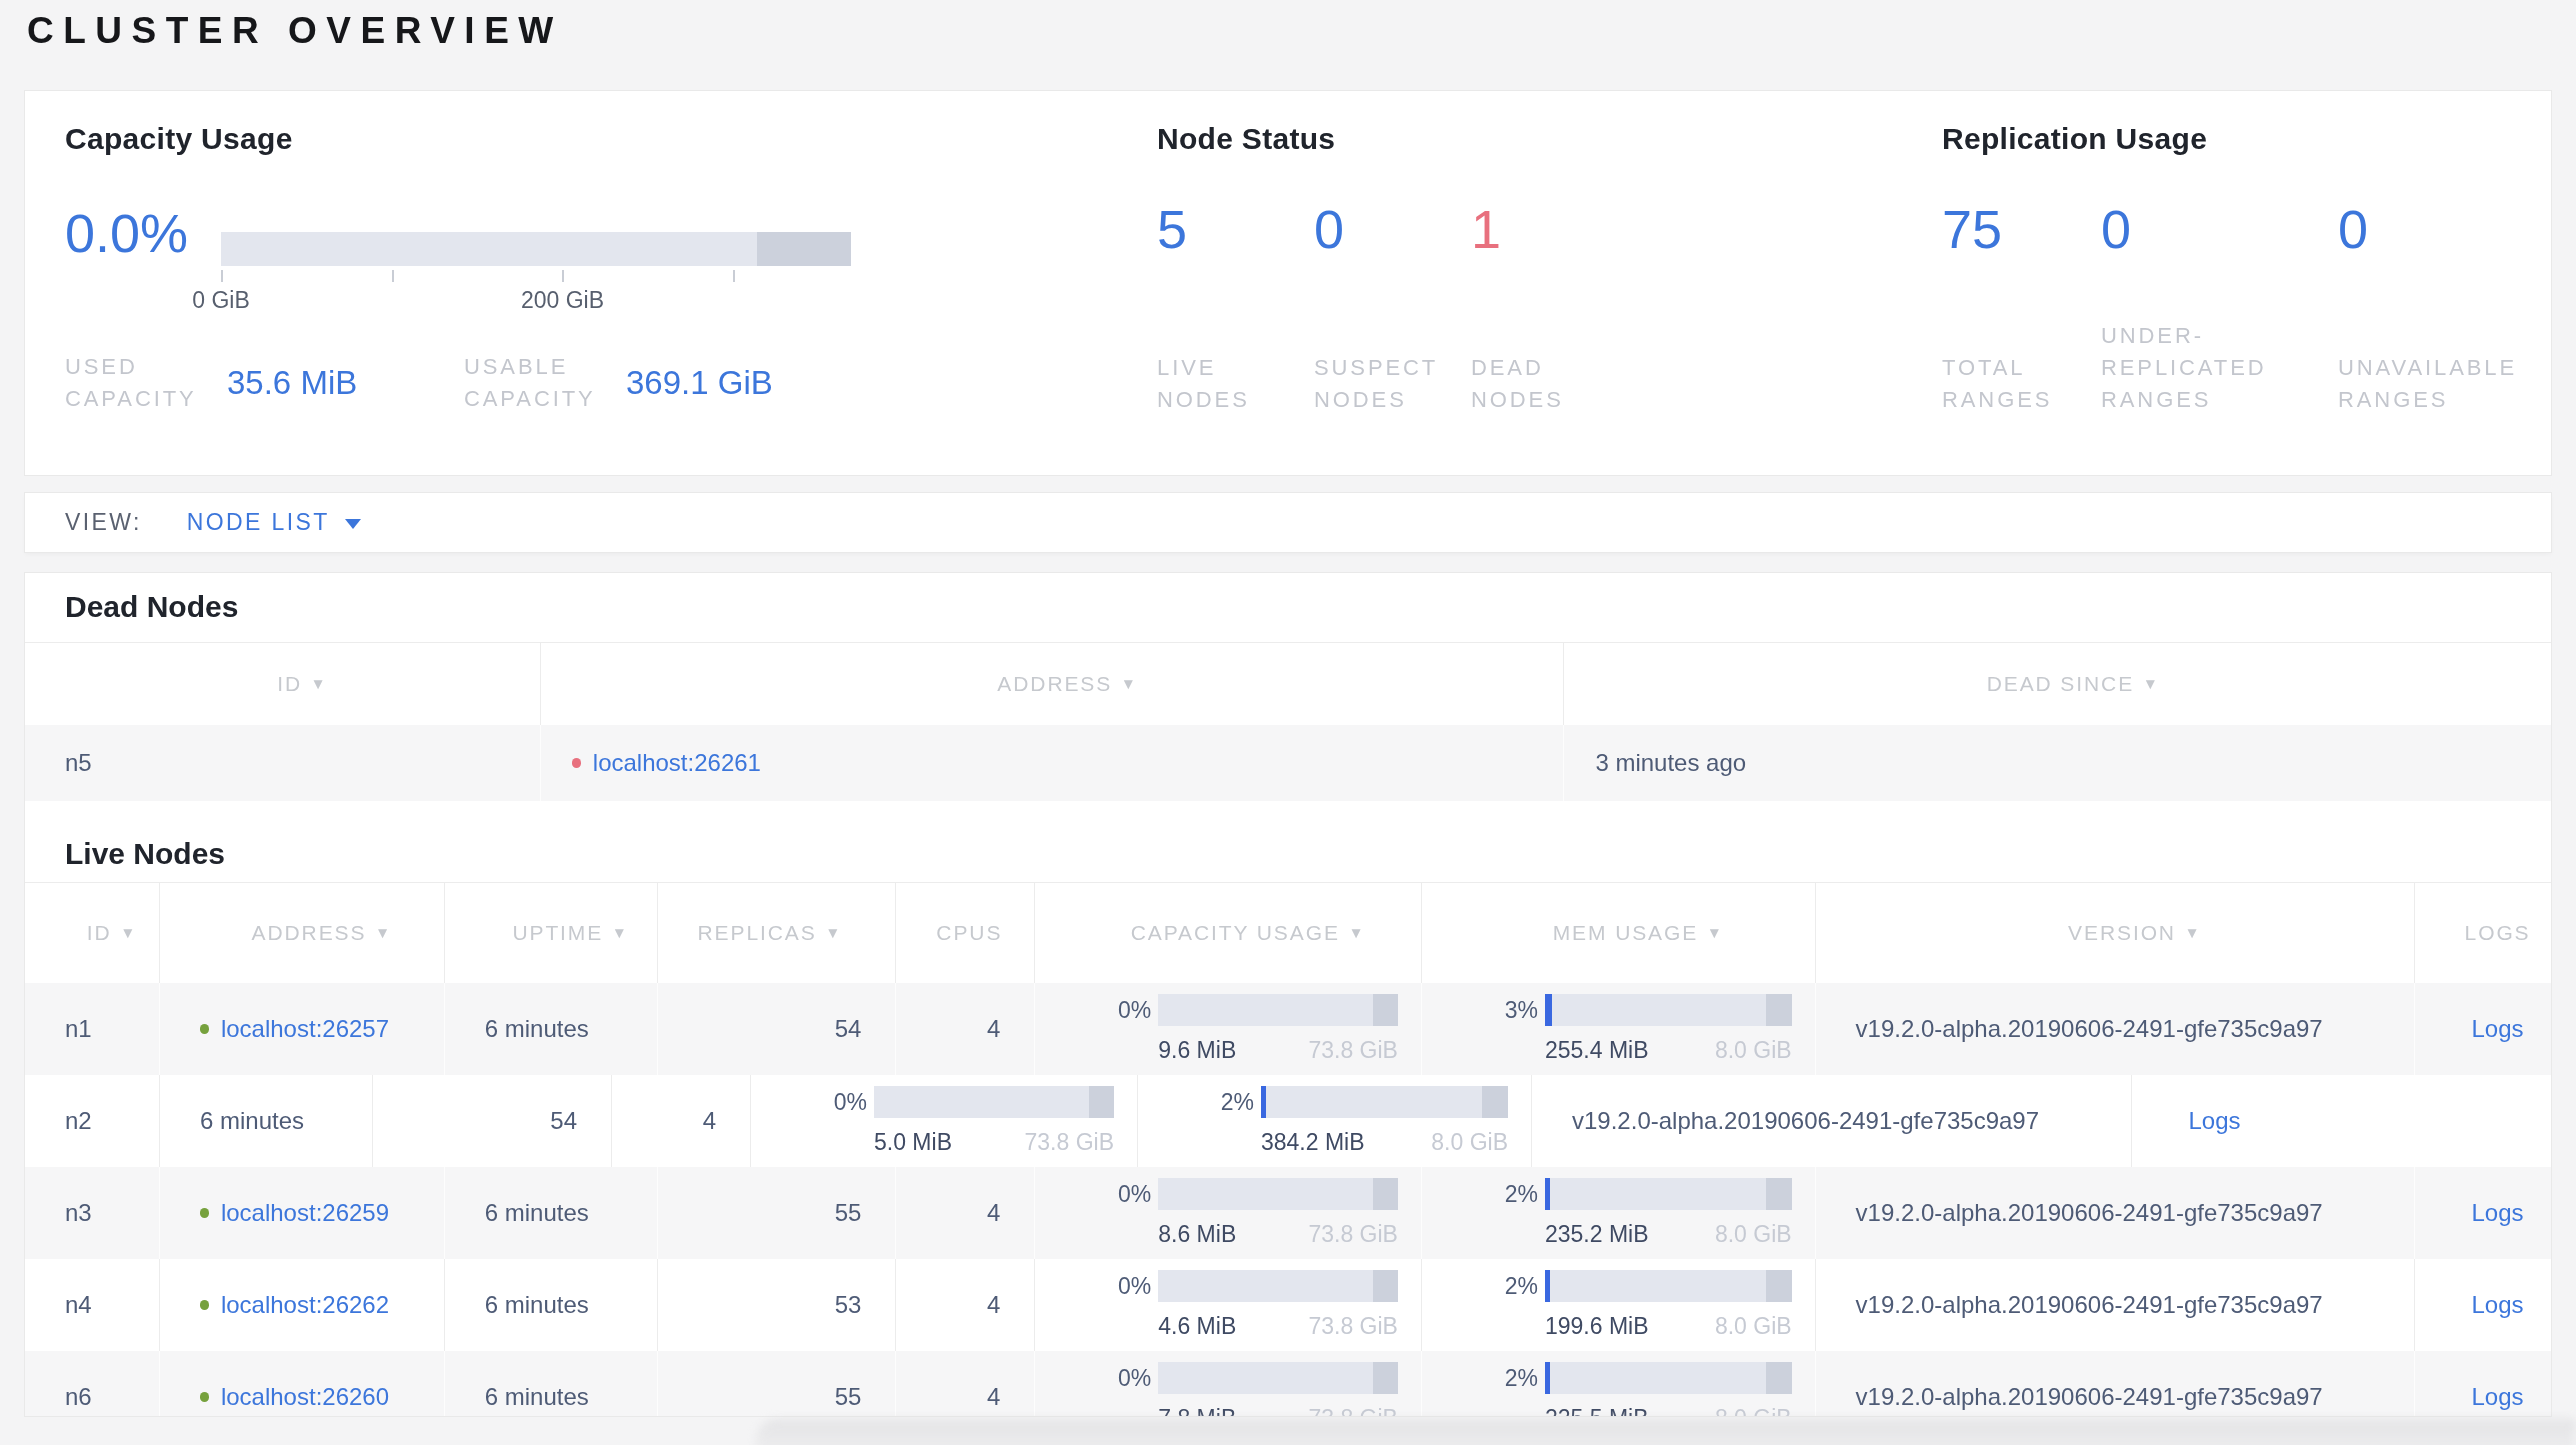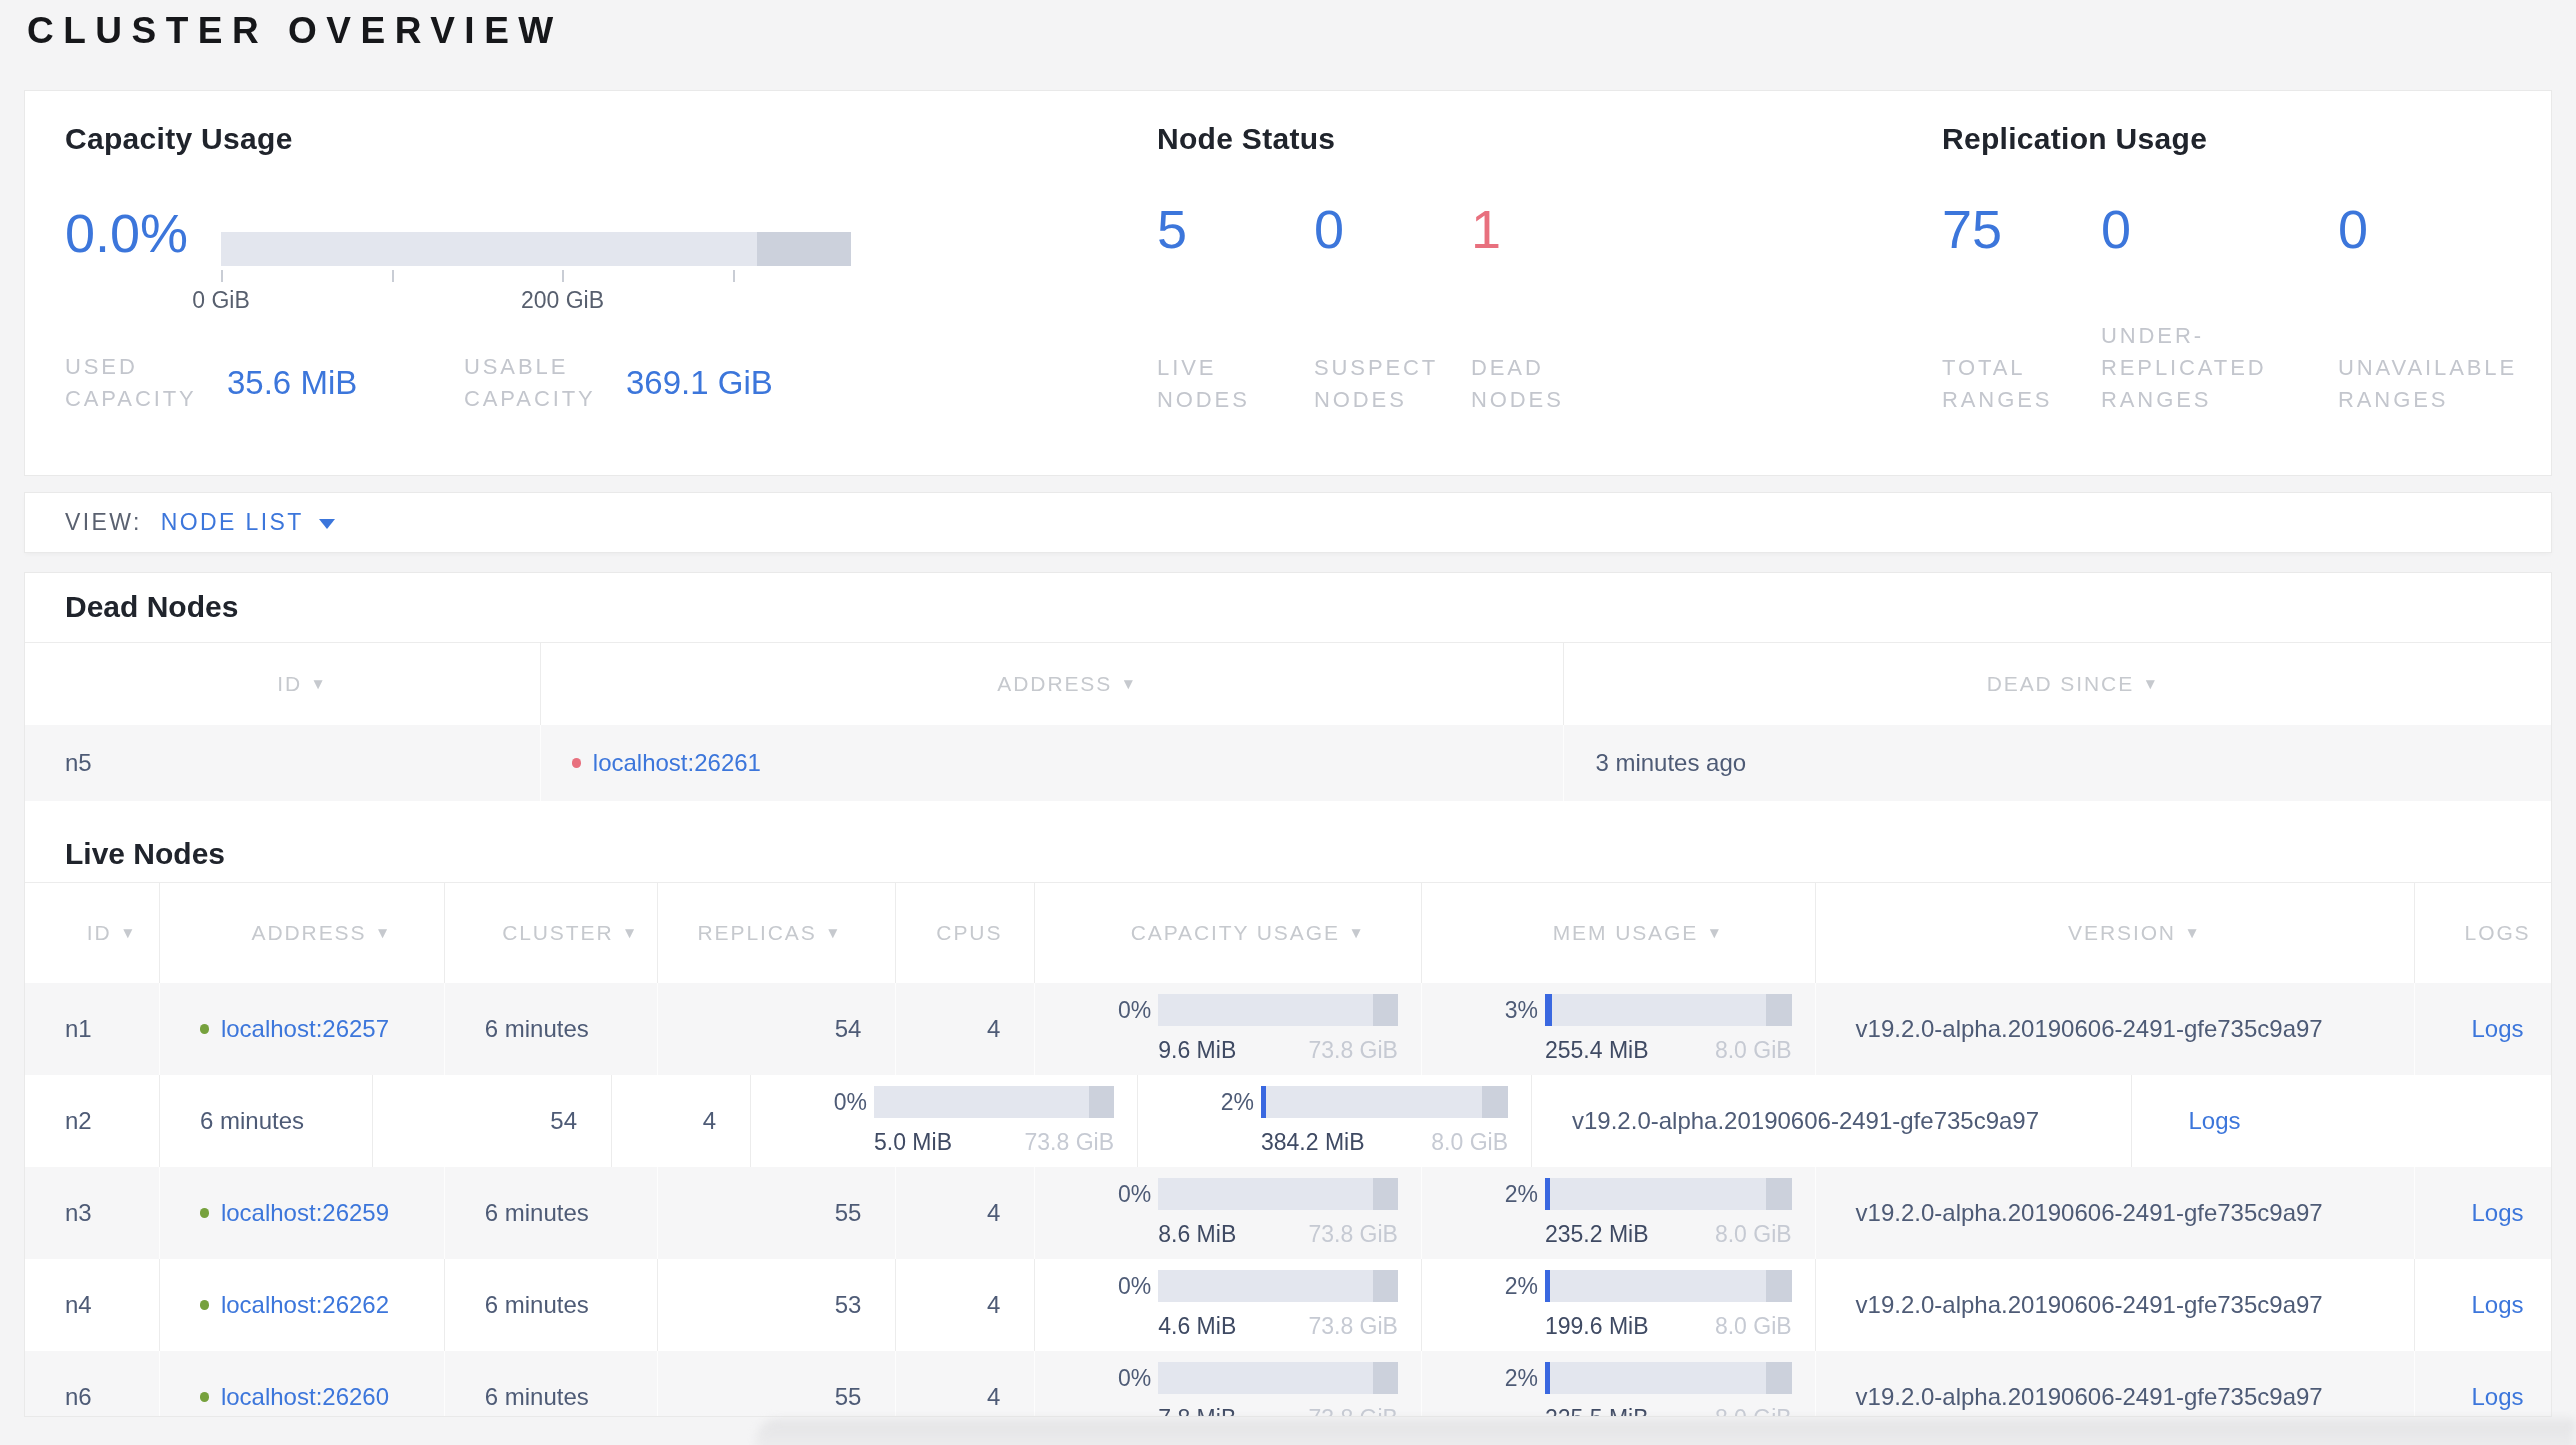--- a/index.html
+++ b/index.html
@@ -40,21 +40,21 @@
   .stat .lbl{margin-top:40px;height:115px;display:flex;flex-direction:column;justify-content:flex-end;
              font-size:22px;letter-spacing:2.9px;line-height:32px;color:var(--label_gray);}
   .nodes-stats .stat{width:157px;} .nodes-stats .stat:last-child{width:162px;}
   .repl-stats .s0{width:159px;} .repl-stats .s1{width:237px;} .repl-stats .s2{width:220px;}
 
   
   .view-bar{position:absolute;left:25px;top:493px;width:2526px;height:59px;background:#fff;
             box-shadow:0 0 0 1px #e9e9e9,0 2.9px 4.8px rgba(0,0,0,.04);display:flex;align-items:center;padding-left:40px;}
   .view-label{font-size:23px;letter-spacing:2.4px;color:#5a6170;}
   .view-select{display:flex;align-items:center;margin-left:19px;cursor:pointer;}
-  .view-select .sel{font-size:23px;letter-spacing:2.4px;color:var(--accent_blue);}
+  .view-select .sel{font-size:23px;letter-spacing:2.4px;color:var(--accent_blue);margin-left:26px;}
   .caret{width:0;height:0;border-left:8.6px solid transparent;border-right:8.6px solid transparent;
          border-top:10.5px solid var(--accent_blue);margin-left:15.3px;margin-top:2.9px;}
 
   
   .main{position:absolute;left:25px;top:573px;width:2526px;height:843px;background:#fff;overflow:hidden;box-shadow:0 0 0 1px #e9e9e9;}
   .tbl-title{position:absolute;left:40px;font-size:30px;font-weight:700;color:#20242c;}
   .dead-title{top:17px;} .live-title{top:264px;}
   .table{position:absolute;left:0;width:2526px;border-top:1px solid #ececec;}
   .dead-table{top:69px;} .live-table{top:309px;}
   .trow{display:flex;background:#fff;}
@@ -196,21 +196,21 @@
     <div class="trow hrow">
       <div class="c0">
           <span>ID</span>
           <span class="arrow">▼</span>
         </div>
       <div class="c1">
           <span>ADDRESS</span>
           <span class="arrow">▼</span>
         </div>
       <div class="c2">
-          <span>CLUSTER</span>
+          <span>UPTIME</span>
           <span class="arrow">▼</span>
         </div>
       <div class="c3 hd">
           <span>REPLICAS</span>
           <span class="arrow">▼</span>
         </div>
       <div class="c4 hd">
           <span>CPUS</span>
         </div>
       <div class="c5">

